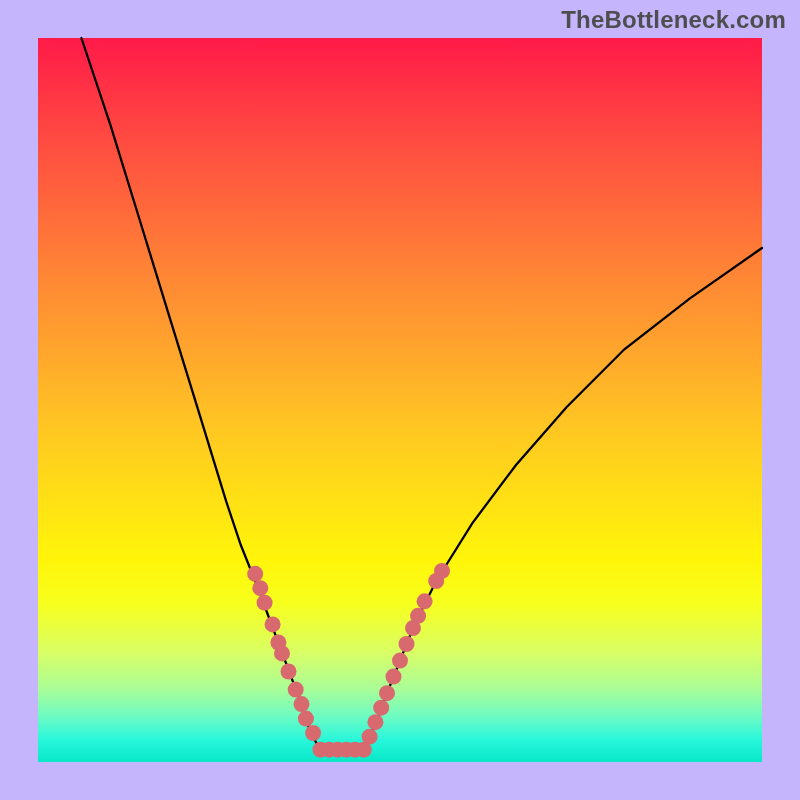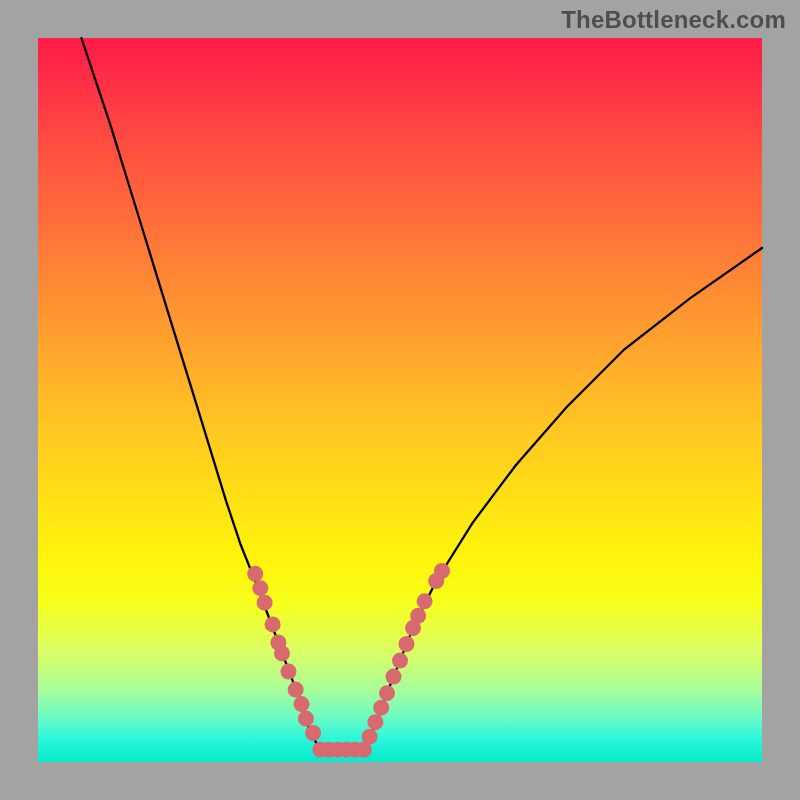--- a/index.html
+++ b/index.html
@@ -7,21 +7,21 @@
     padding: 0;
     width: 800px;
     height: 800px;
     background: #000;
     font-family: Arial, Helvetica, sans-serif;
     overflow: hidden;
   }
   .frame {
     position: absolute;
     inset: 0;
-    background: #a3a3a3;
+    background: #c4b5fd;
   }
   .watermark {
     position: absolute;
     top: 6px;
     right: 14px;
     font-size: 24px;
     font-weight: 600;
     color: #4e4e4e;
     letter-spacing: 0.2px;
     user-select: none;

